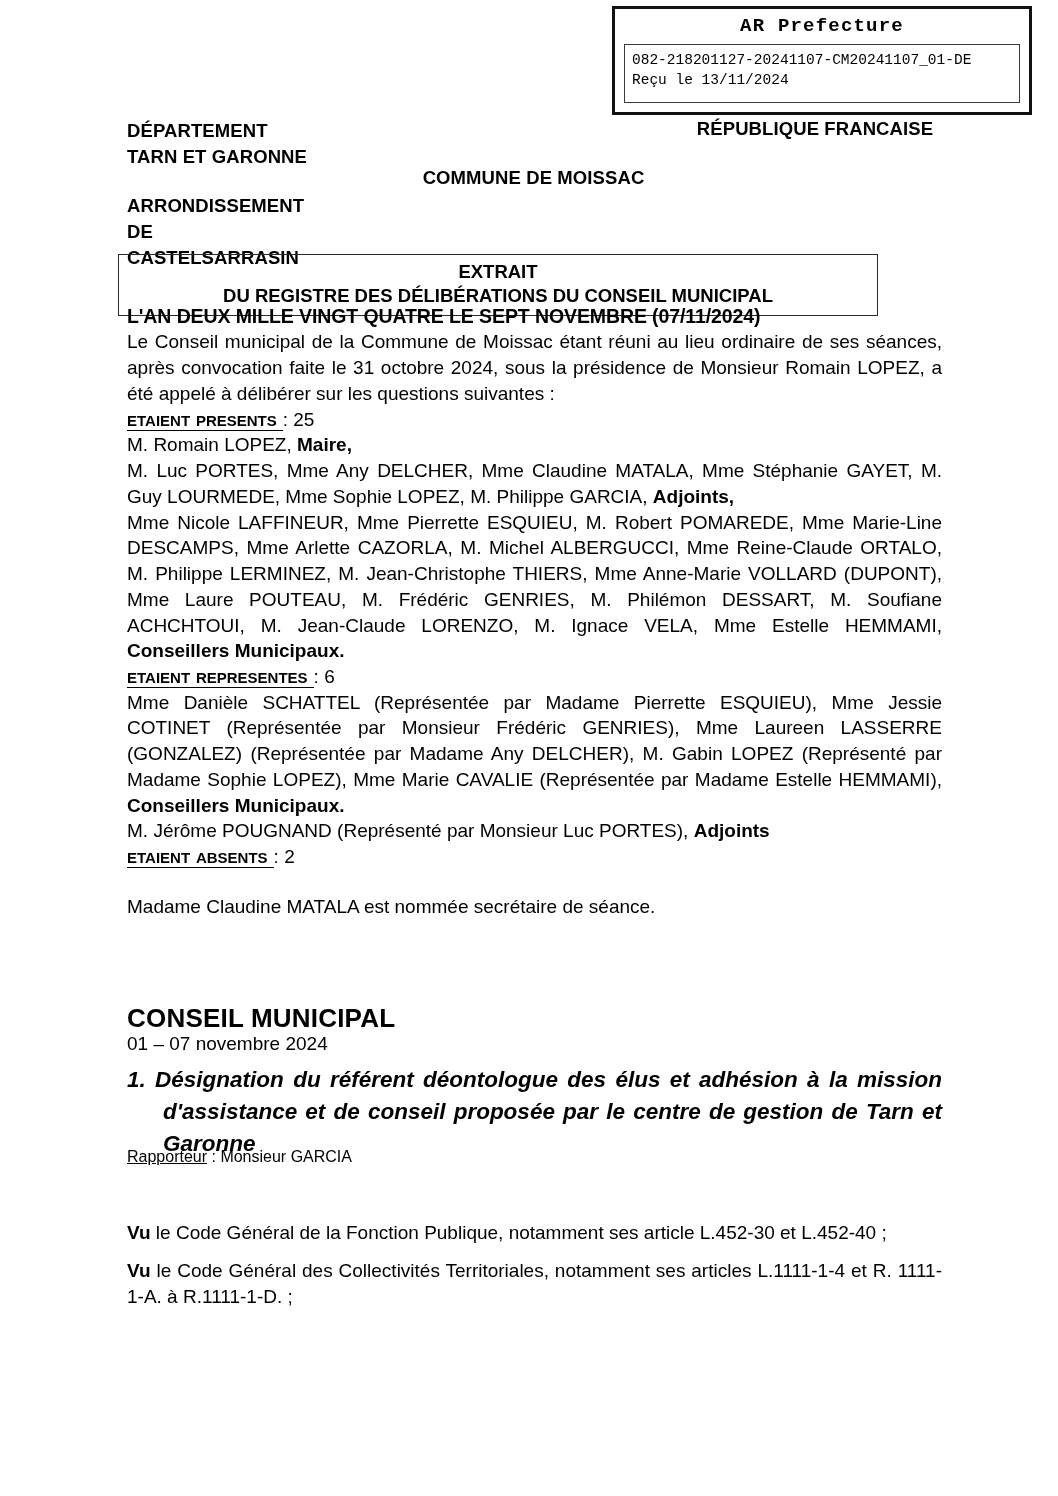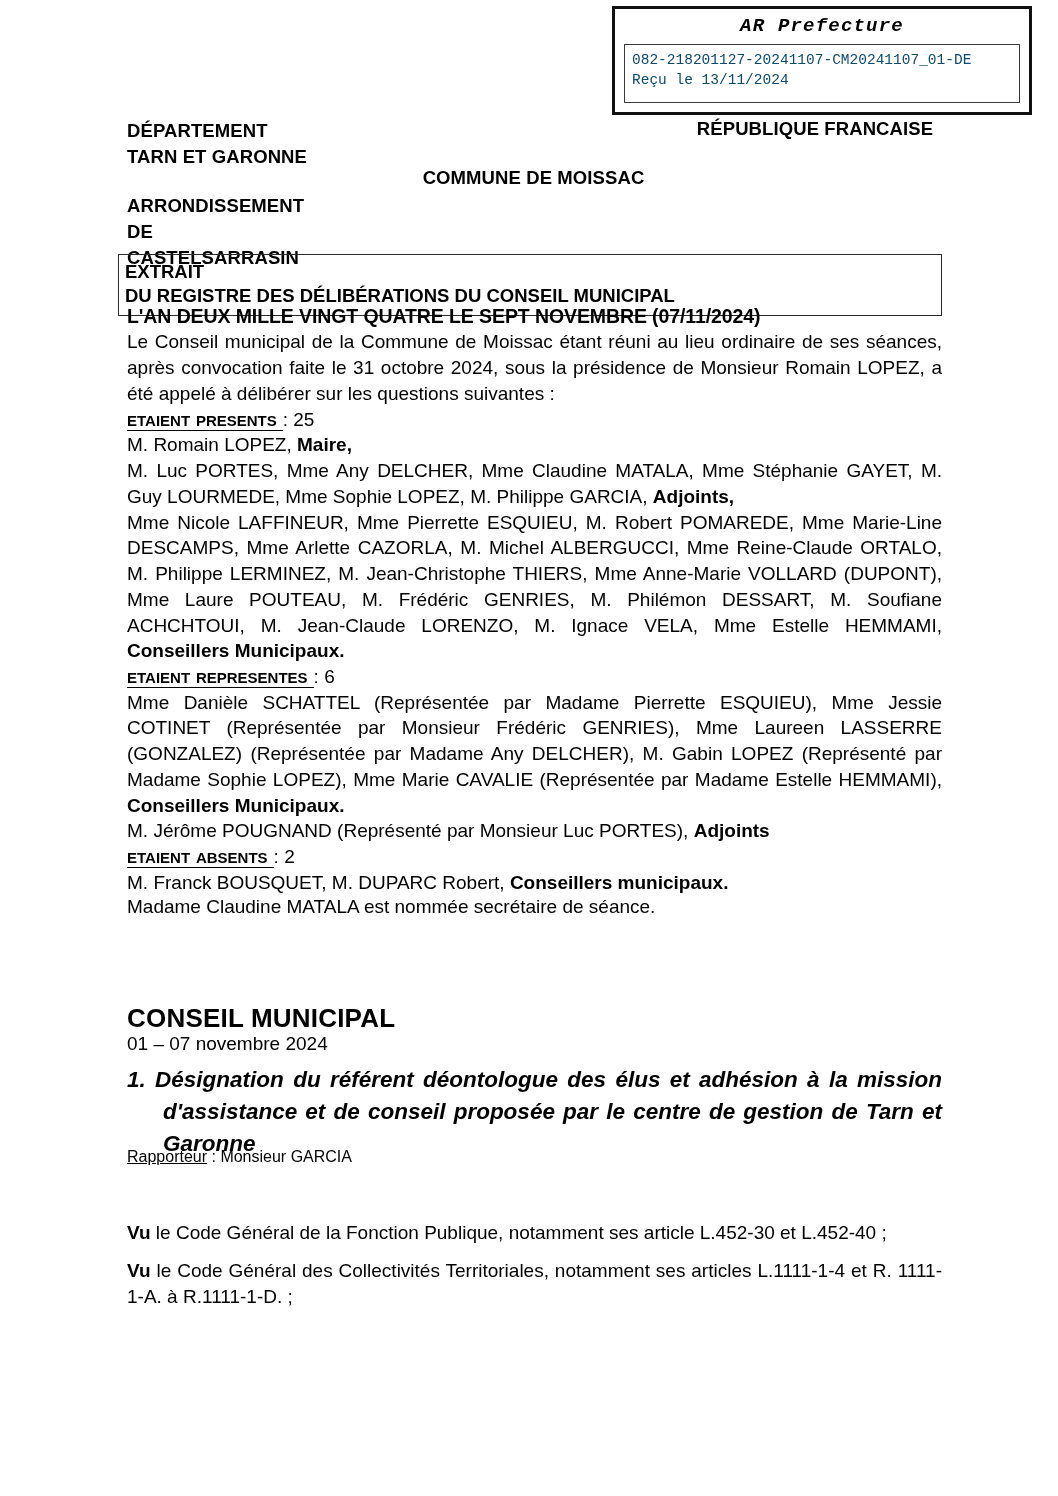--- a/index.html
+++ b/index.html
@@ -33,33 +33,32 @@
     padding: 5px 9px 9px 9px;
   }
   .ar-title {
     font-family: "Liberation Mono", monospace;
     font-weight: bold;
     font-size: 19px;
     letter-spacing: 1.2px;
     text-align: center;
     padding: 2px 0 6px 0;
     line-height: 1.15;
-    font-style: italic;
   }
   .ar-inner {
     border: 1.5px solid #3a3a3a;
     box-sizing: border-box;
     padding: 5px 7px 12px 7px;
     min-height: 52px;
   }
   .ar-line {
     font-family: "Liberation Mono", monospace;
     font-size: 14.5px;
     line-height: 1.38;
-    color: #0c4a6e;
+    color: #000000;
     white-space: pre;
     letter-spacing: 0px;
   }
 
   
   .hdr-left {
     position: absolute;
     left: 127px;
     top: 118px;
     width: 320px;
@@ -90,24 +89,25 @@
     font-weight: bold;
     font-size: 18.5px;
     letter-spacing: 0.1px;
   }
 
   
   .extrait-box {
     position: absolute;
     left: 118px;
     top: 254px;
-    width: 824px;
+    width: 760px;
     box-sizing: border-box;
     border: 1px solid #2a2a2a;
     padding: 5px 6px 6px 6px;
+    text-align: center;
     font-weight: bold;
     font-size: 18.5px;
     line-height: 1.32;
   }
 
   
   .body {
     position: absolute;
     left: 127px;
     top: 303px;
@@ -257,21 +257,20 @@
     <p><span>Mme Nicole LAFFINEUR, Mme Pierrette ESQUIEU, M. Robert POMAREDE, Mme Marie-Line DESCAMPS, Mme Arlette CAZORLA, M. Michel ALBERGUCCI, Mme Reine-Claude ORTALO, M. Philippe LERMINEZ, M. Jean-Christophe THIERS, Mme Anne-Marie VOLLARD (DUPONT), Mme Laure POUTEAU, M. Frédéric GENRIES, M. Philémon DESSART, M. Soufiane ACHCHTOUI, M. Jean-Claude LORENZO, M. Ignace VELA, Mme Estelle HEMMAMI, </span><b>Conseillers Municipaux.</b></p>
 
     <p class="sc-head-wrap"><span class="sc-head">Etaient representes</span><span class="sc-count">: 6</span></p>
 
     <p><span>Mme Danièle SCHATTEL (Représentée par Madame Pierrette ESQUIEU), Mme Jessie COTINET (Représentée par Monsieur Frédéric GENRIES), Mme Laureen LASSERRE (GONZALEZ) (Représentée par Madame Any DELCHER), M. Gabin LOPEZ (Représenté par Madame Sophie LOPEZ), Mme Marie CAVALIE (Représentée par Madame Estelle HEMMAMI), </span><b>Conseillers Municipaux.</b></p>
 
     <p><span>M. Jérôme POUGNAND (Représenté par Monsieur Luc PORTES), </span><b>Adjoints</b></p>
 
     <p class="sc-head-wrap"><span class="sc-head">Etaient absents</span><span class="sc-count">: 2</span></p>
 
-    <p><span>M. Franck BOUSQUET, M. DUPARC Robert, </span><b>Conseillers municipaux.</b></p>
 
   </div>
 
   <div class="secretary">Madame Claudine MATALA est nommée secrétaire de séance.</div>
 
   <div class="cm-head">CONSEIL MUNICIPAL</div>
   <div class="cm-date">01 – 07 novembre 2024</div>
 
   <div class="delib-title"><span class="tnum">1.</span> <span>Désignation du référent déontologue des élus et adhésion à la mission d'assistance et de conseil proposée par le centre de gestion de Tarn et Garonne</span></div>
 

